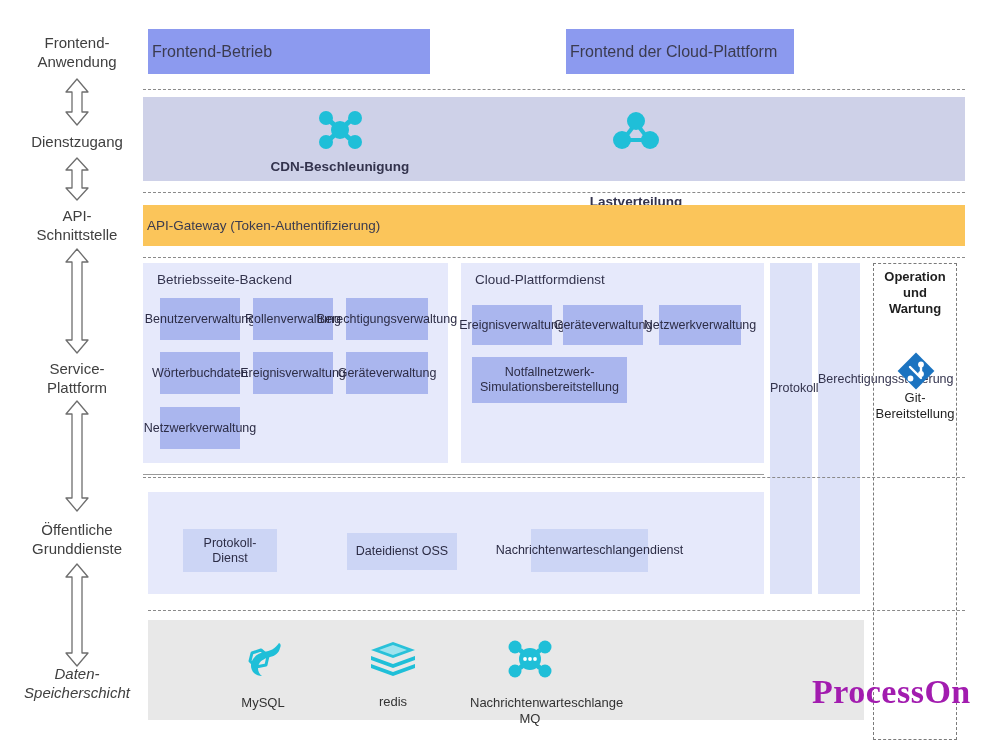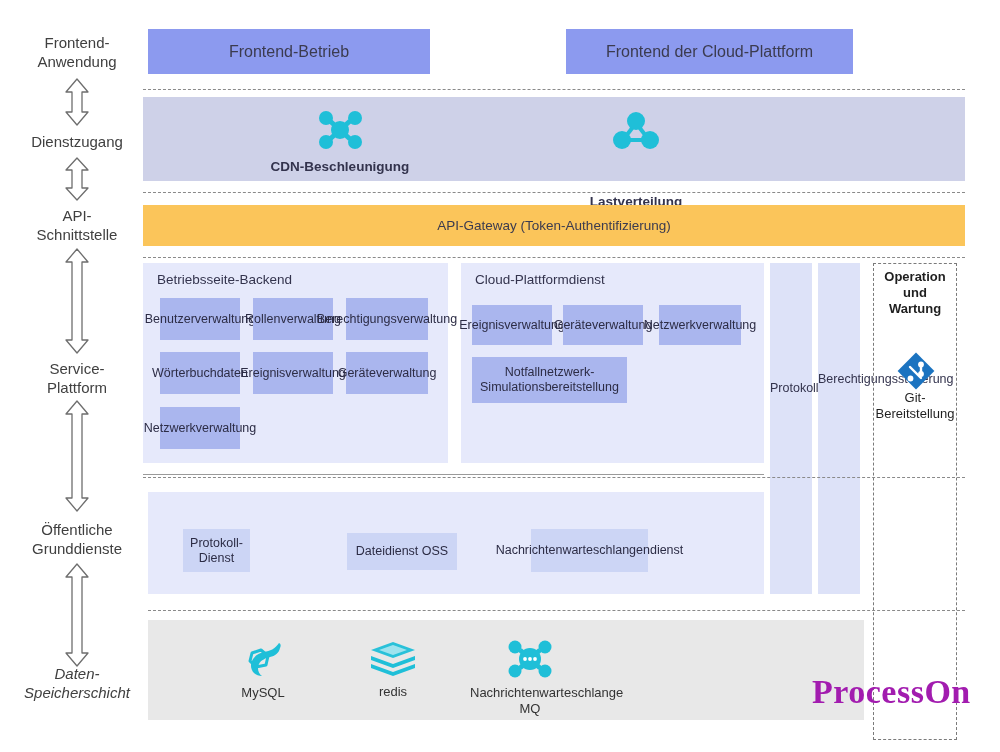--- a/index.html
+++ b/index.html
@@ -30,21 +30,21 @@
   .box-frontend{background:#8c9aef;}
   .box-access{background:#ced1e8;}
   .box-api{background:#fbc55a;}
   .group-soft{background:#e6e9fb;}
   .chip{background:#aab6ee;color:#2c2c45;}
   .chip-light{background:#ccd5f5;color:#2c2c45;}
   .col-bar{background:#dde2f8;}
   .storage{background:#e8e8e8;}
 
   .centered{
-    display:flex;align-items:center;justify-content:center;text-align:center;
+    display:flex;align-items:center;justify-content:flex-start;text-align:center;
     box-sizing:border-box;padding:2px 4px;
   }
   .chip,.chip-light{
     position:absolute;display:flex;align-items:center;justify-content:center;
     text-align:center;font-size:12.5px;line-height:15px;box-sizing:border-box;padding:1px 3px;
   }
   .group-title{
     position:absolute;font-size:13.5px;color:#33334d;white-space:nowrap;
   }
   .colbar-text{
@@ -58,21 +58,21 @@
   .om-title{
     position:absolute;width:100%;text-align:center;font-size:13px;line-height:16px;
     font-weight:bold;color:#1f1f1f;
   }
   .om-label{
     position:absolute;width:100%;text-align:center;font-size:13px;line-height:16px;color:#1f1f1f;
   }
 
   
   .tile{position:absolute;width:120px;text-align:center;}
-  .tile .cap{margin-top:4px;font-size:13px;line-height:16px;color:#333;}
+  .tile .cap{margin-top:14px;font-size:13px;line-height:16px;color:#333;}
   .tile svg{display:block;margin:0 auto;}
 
   .svc-icon{position:absolute;}
   .svc-cap{position:absolute;width:220px;text-align:center;font-size:13.5px;color:#33334d;font-weight:bold;}
 
   .watermark{
     position:absolute;font-family:"Liberation Serif","DejaVu Serif",serif;
     font-size:34px;color:#a21caf;letter-spacing:.5px;font-weight:bold;
   }
 </style>
@@ -114,21 +114,21 @@
     <svg width="30" height="104" viewBox="0 0 30 104">
       <path d="M15 1 L26 14 L20 14 L20 90 L26 90 L15 103 L4 90 L10 90 L10 14 L4 14 Z" fill="#ffffff" stroke="#6e6e6e" stroke-width="1.3" stroke-linejoin="round"></path>
     </svg>
   </div>
 
   <div class="rail-label" style="left:2px;top:664px;font-style:italic;">Daten-<br>Speicherschicht</div>
 
   <div class="band box-frontend centered" style="left:148px;top:29px;width:282px;height:45px;">
     <span>Frontend-Betrieb</span>
   </div>
-  <div class="band box-frontend centered" style="left:566px;top:29px;width:287px;height:45px;">
+  <div class="band box-frontend centered" style="left:566px;top:29px;width:228px;height:45px;">
     <span>Frontend der Cloud-Plattform</span>
   </div>
 
   <div class="hsep" style="left:143px;top:89px;width:822px;"></div>
 
   <div class="band box-access" style="left:143px;top:97px;width:822px;height:84px;"></div>
 
   <div class="svc-icon" style="left:312px;top:108px;">
     <svg width="56" height="44" viewBox="0 0 56 44">
       <g stroke="#1fbfd8" stroke-width="5">
@@ -207,21 +207,21 @@
       <circle cx="15.5" cy="28.5" r="2.9" fill="#ffffff"></circle>
     </svg>
   </div>
   <div class="om-label" style="left:873px;width:84px;top:390px;">Git-Bereitstellung</div>
 
   <div class="hsolid" style="left:143px;top:474px;width:621px;"></div>
   <div class="hsep" style="left:143px;top:477px;width:822px;"></div>
 
   <div class="band group-soft" style="left:148px;top:492px;width:616px;height:102px;"></div>
 
-  <div class="chip-light" style="left:183px;top:529px;width:67px;height:43px;">Protokoll-Dienst</div>
+  <div class="chip-light" style="left:183px;top:529px;width:94px;height:43px;">Protokoll-Dienst</div>
   <div class="chip-light" style="left:347px;top:533px;width:110px;height:37px;">Dateidienst OSS</div>
   <div class="chip-light" style="left:531px;top:529px;width:117px;height:43px;">Nachrichtenwarteschlangendienst</div>
 
   <div class="hsep" style="left:148px;top:610px;width:817px;"></div>
 
   <div class="band storage" style="left:148px;top:620px;width:716px;height:100px;"></div>
 
   <div class="tile" style="left:203px;top:637px;">
     <svg width="48" height="44" viewBox="0 0 48 44">
       <path d="M40 6c-4 6-9 8-15 9 -5 1 -10 4 -12 9 -2 4 -1 9 2 12 2 2 5 3 8 3 -4-3 -5-8 -3-12 2-4 7-6 11-7 5-1 9-4 10-9 1-2 1-4 -1-5z" fill="#1fbfd8"></path>

